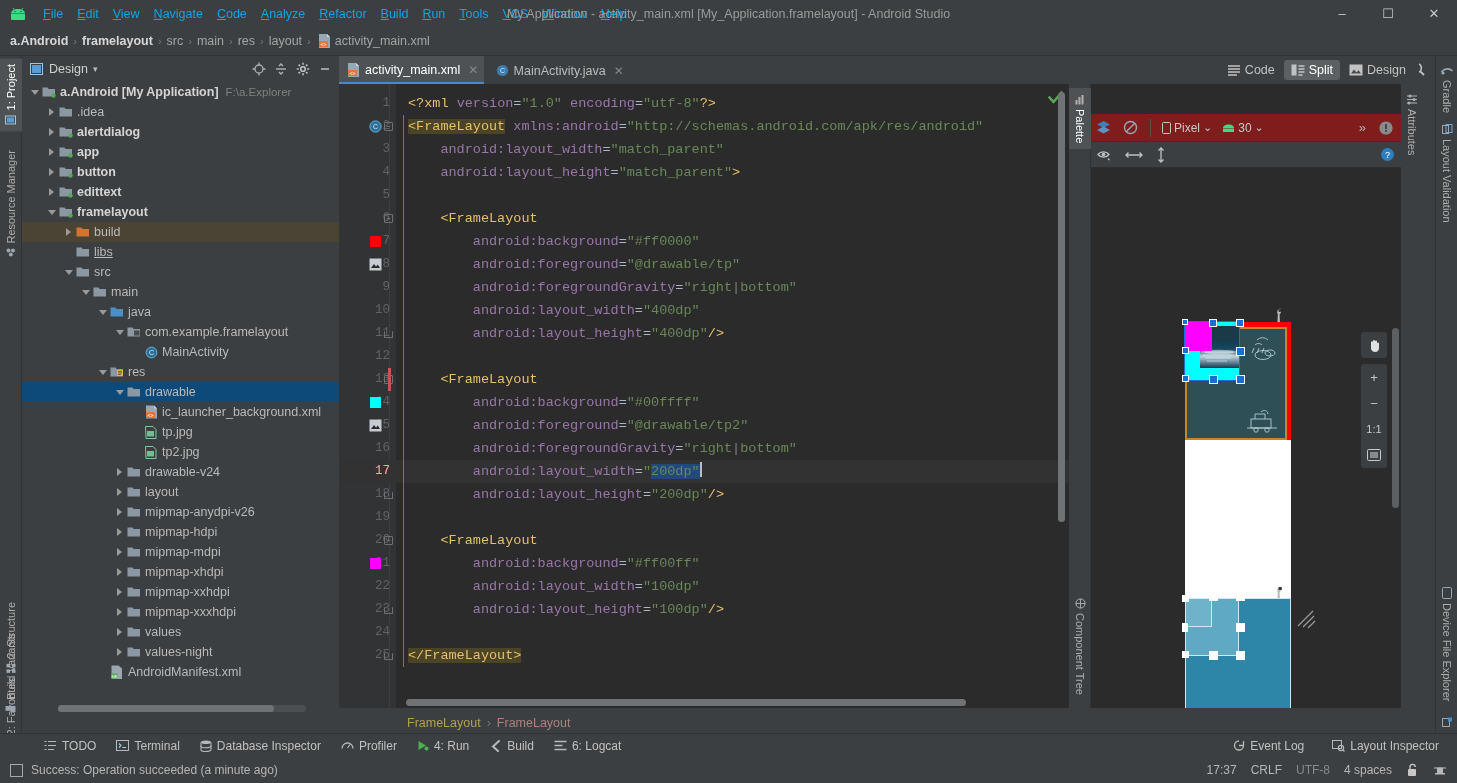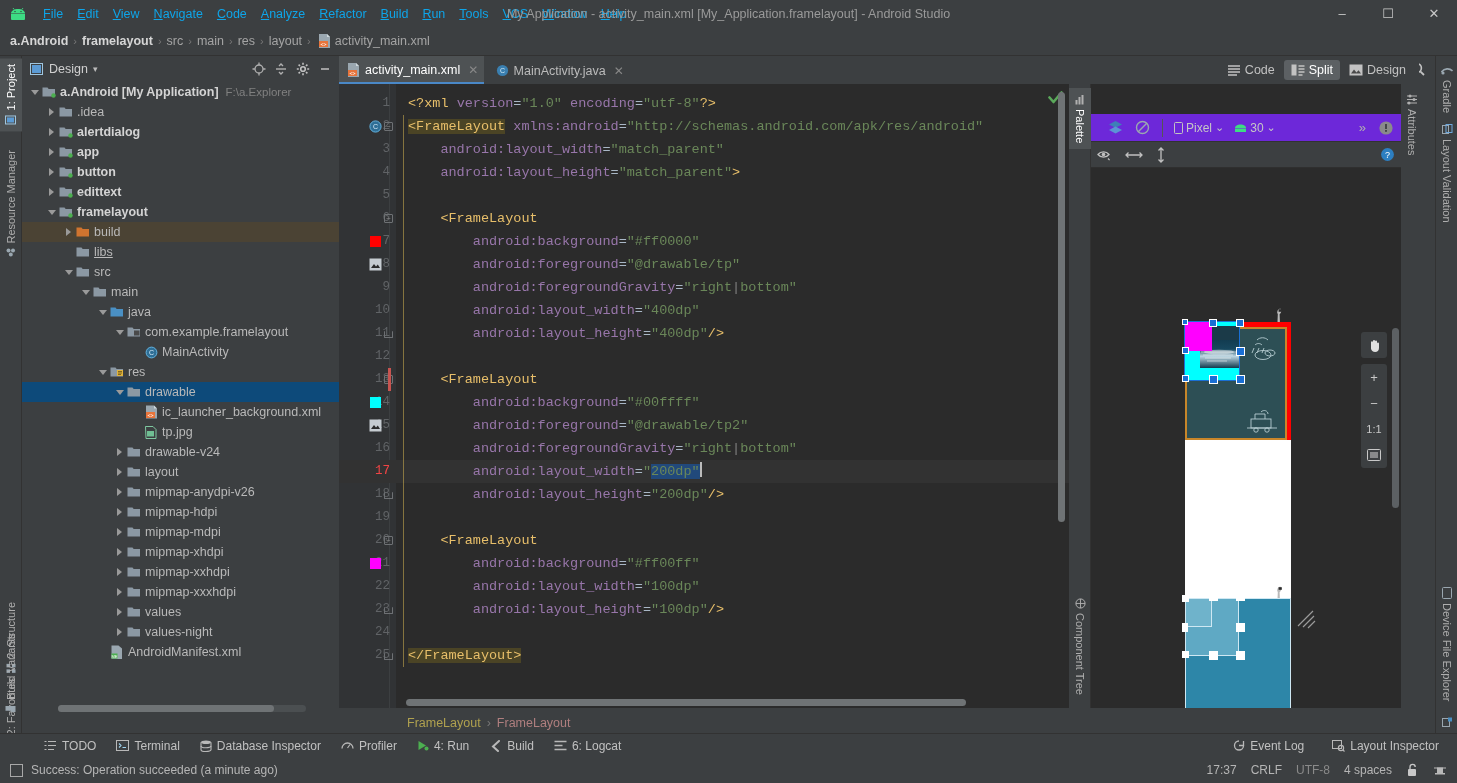--- a/index.html
+++ b/index.html
@@ -93,21 +93,21 @@
   .vm { display:flex; align-items:center; gap:4px; padding:3px 7px; border-radius:3px; font-size:12.5px; color:#c2c2c2;}
   .vm.active { background:#5c6063; color:#ffffff; }
 
   .editor { position:absolute; left:339px; top:84px; width:730px; height:624px; background:#2b2b2b; overflow:hidden;}
   .gutter { position:absolute; left:0; top:0; width:57px; height:624px; background:#313335; }
   .codearea { position:absolute; left:57px; top:0; right:0; height:624px; }
   .ln {
     position:absolute; right:6px; width:51px; text-align:right;
     font-family:"Liberation Mono", monospace; font-size:12.5px; color:#606366; height:23px; line-height:23px;
   }
-  .ln.cur { color:#ef4444; }
+  .ln.cur { color:#fca5a5; }
   .gmark { position:absolute; left:31px; width:11px; height:11px; }
   .gicon { position:absolute; left:30px; width:13px; height:13px; }
   .fold { position:absolute; left:45px; width:9px; height:9px; border:1px solid #6e7174; border-radius:1px; color:#888; font-size:8px; line-height:7px; text-align:center;}
   .fold.end { border-top:none; height:7px; }
   .cline {
     position:absolute; left:0; height:23px; line-height:23px; white-space:pre;
     font-family:"Liberation Mono", monospace; font-size:13.5px; letter-spacing:0px;
   }
   .curline-bg { position:absolute; left:0; width:730px; height:23px; background:#323232; }
   .vstripe { position:absolute; top:0; width:1px; height:624px; background:#3c3f41; }
@@ -125,21 +125,21 @@
   .ed-hscroll i { position:absolute; left:67px; top:1px; width:560px; height:7px; background:#6f7375; border-radius:4px; display:block;}
   .ed-vscroll { position:absolute; right:4px; top:8px; width:7px; height:430px; background:#6f7375; border-radius:4px; }
 
   .gcheck { position:absolute; right:6px; top:6px; }
 
   
   .ctcol { position:absolute; left:1069px; top:84px; width:22px; height:624px; background:#3c3f41; border-right:1px solid #323232;}
 
   
   .design { position:absolute; left:1091px; top:84px; width:310px; height:624px; background:#2b2b2b; }
-  .dtoolbar { position:absolute; left:0; top:30px; width:310px; height:28px; background:#6d28d9; display:flex; align-items:center; padding-left:13px; gap:4px; border-bottom:1px solid #323232;}
+  .dtoolbar { position:absolute; left:0; top:30px; width:310px; height:28px; background:#7f1d1d; display:flex; align-items:center; padding-left:1px; gap:4px; border-bottom:1px solid #323232;}
   .dtoolbar2 { position:absolute; left:0; top:58px; width:310px; height:26px; background:#3c3f41; display:flex; align-items:center; padding-left:6px; gap:12px; border-bottom:1px solid #2f2f2f;}
   .dpill { display:flex; align-items:center; gap:3px; font-size:12px; color:#c6c6c6; padding:2px 3px; border-radius:2px;}
   .dcanvas { position:absolute; left:0; top:84px; width:310px; height:540px; background:#2b2b2b; overflow:hidden;}
   .dev-wrench { position:absolute; width:13px; height:15px; }
   .zoomctl { position:absolute; right:14px; width:26px; background:#3c3f41; border-radius:3px; display:flex; flex-direction:column; align-items:center; }
   .zb { width:26px; height:26px; display:flex; align-items:center; justify-content:center; color:#c8c8c8; font-size:13px;}
   .dscroll { position:absolute; right:2px; top:6px; width:7px; height:180px; background:#5c6063; border-radius:4px;}
 
   
   .atcol { position:absolute; left:1401px; top:84px; width:22px; height:624px; background:#3c3f41; }
@@ -673,20 +673,30 @@
         </div>
         <div class="trow" style="padding-left: 108px;">
           <span class="tw"></span>
           <span class="ficon ico">
             <svg width="12" height="13" viewBox="0 0 12 13">
               <path d="M0.5 0.5h7.5l3 3v9h-10z" fill="none" stroke="#7ec8a0" stroke-width="1"></path>
               <rect x="2" y="5" width="7" height="5.5" fill="#6fbf93"></rect>
             </svg>
           </span>
           <span class="tlabel">tp.jpg</span>
+        </div>
+        <div class="trow" style="padding-left: 108px;">
+          <span class="tw"></span>
+          <span class="ficon ico">
+            <svg width="12" height="13" viewBox="0 0 12 13">
+              <path d="M0.5 0.5h7.5l3 3v9h-10z" fill="none" stroke="#7ec8a0" stroke-width="1"></path>
+              <rect x="2" y="5" width="7" height="5.5" fill="#6fbf93"></rect>
+            </svg>
+          </span>
+          <span class="tlabel">tp2.jpg</span>
         </div>
         <div class="trow" style="padding-left: 91px;">
           <span class="tw">
             <span class="arrow"></span>
           </span>
           <span class="ficon ico">
             <svg width="14" height="12" viewBox="0 0 14 12">
               <path d="M0.5 1.5h5l1.2 1.6H13V10.5H0.5z" fill="#8b98a3"></path>
             </svg>
           </span>

